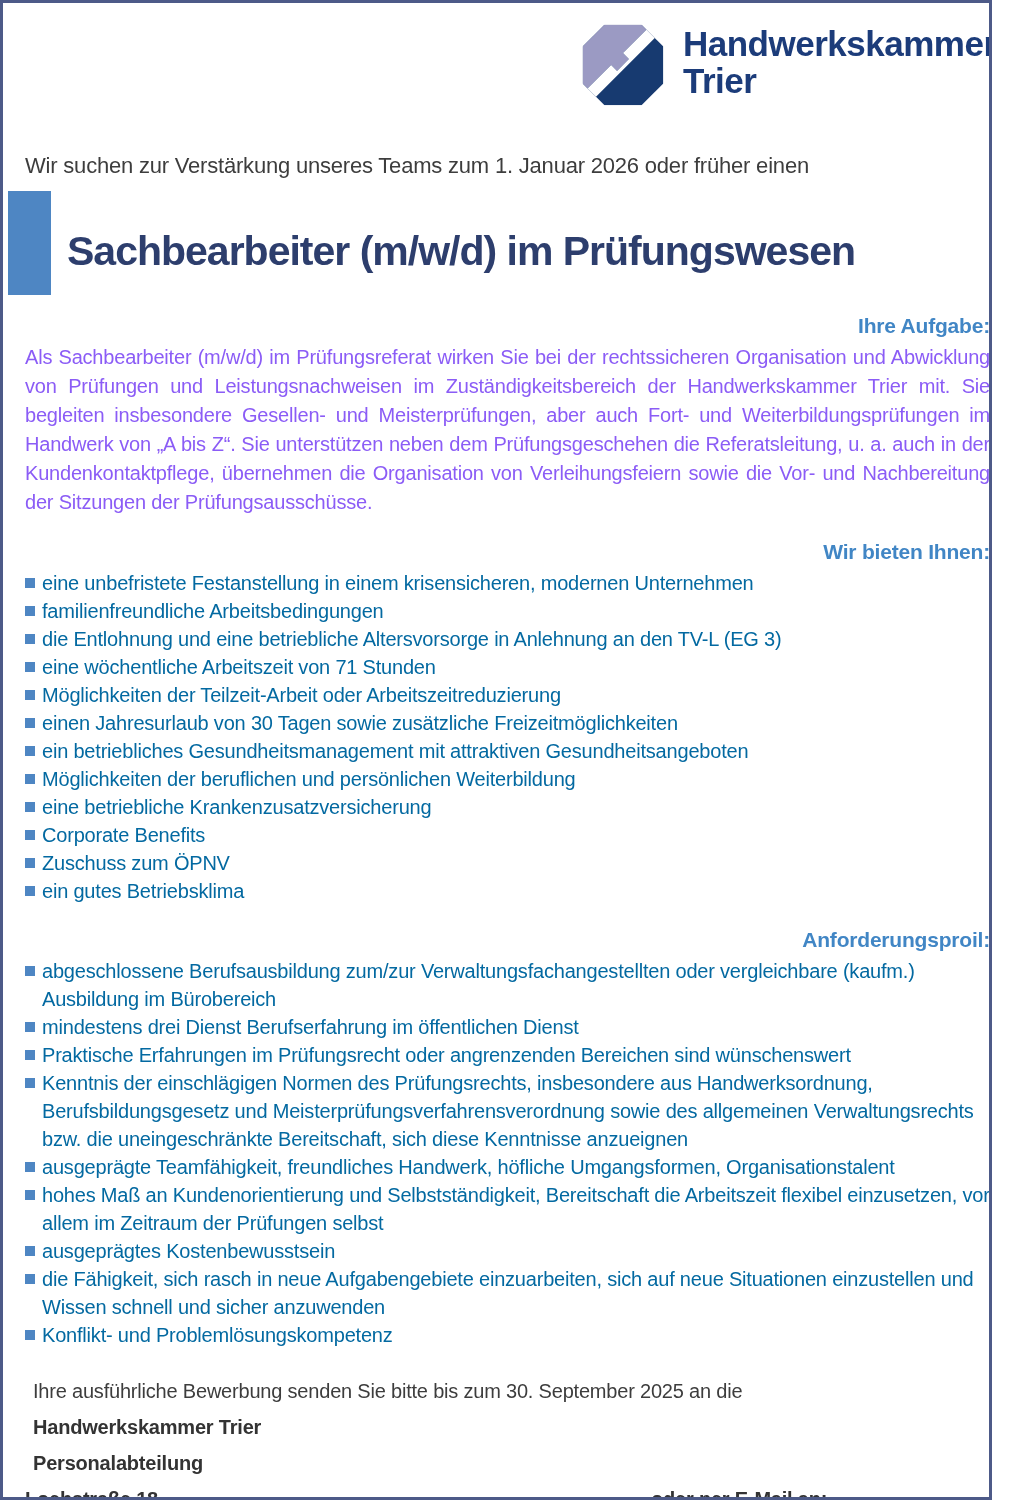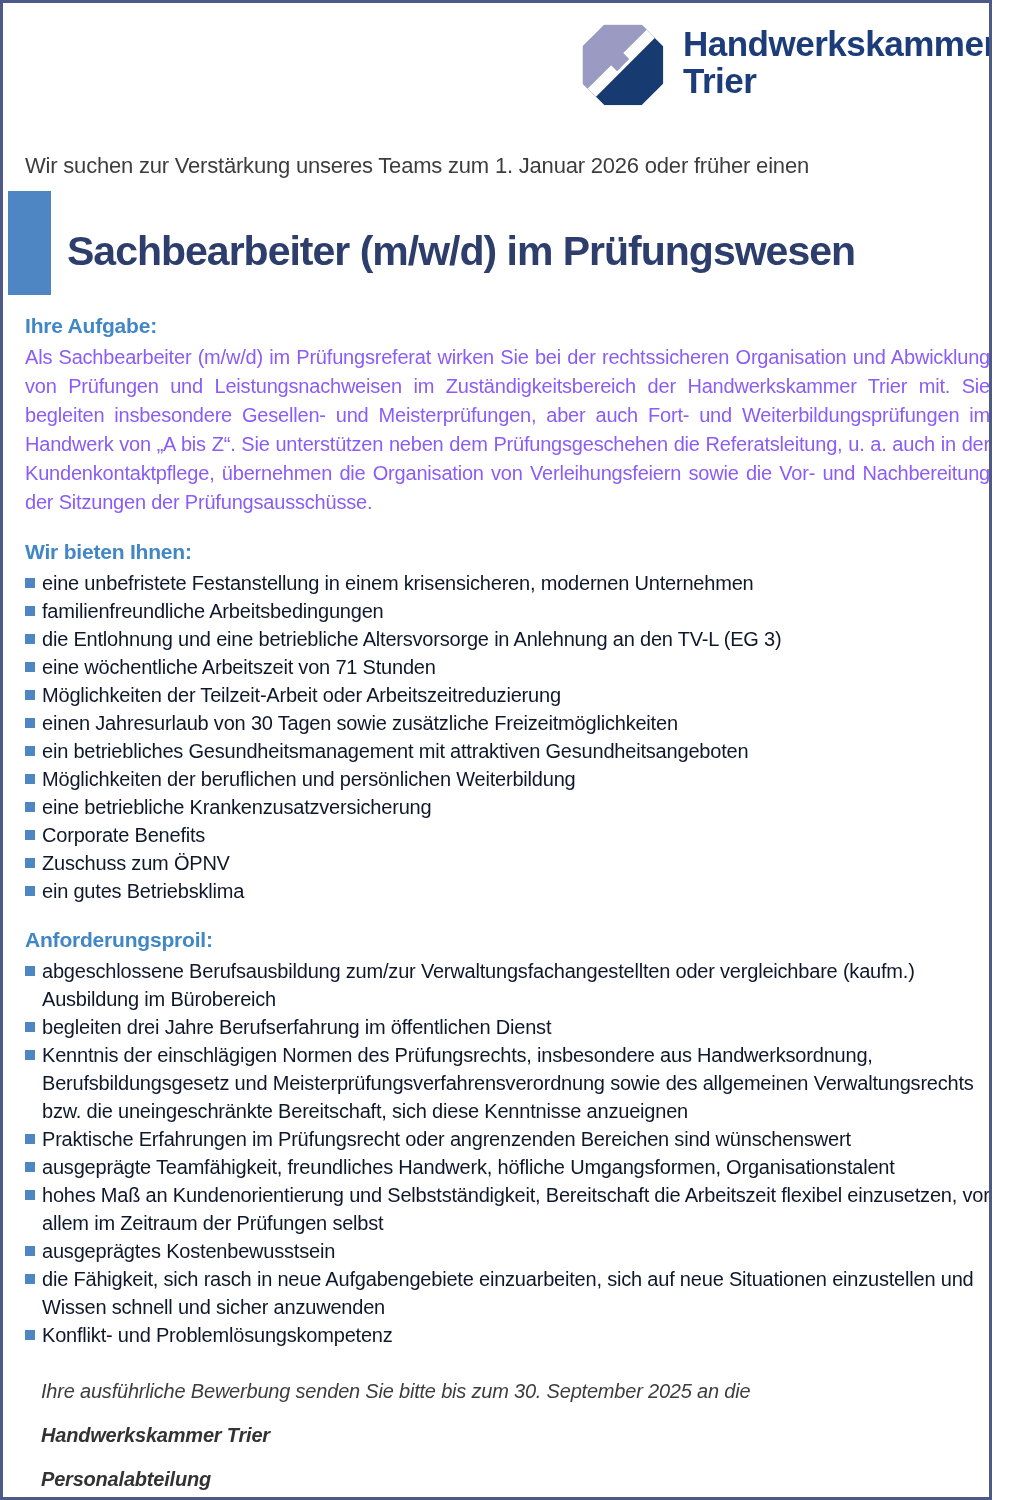--- a/index.html
+++ b/index.html
@@ -21,32 +21,32 @@
   
   .intro{position:absolute;left:22px;top:150px;margin:0;
     font-size:22px;line-height:26px;color:#3d3d3d;letter-spacing:-0.2px;}
   .accent-bar{position:absolute;left:5px;top:188px;width:43px;height:104px;background:#4e86c3;}
   .doc-title{position:absolute;left:64px;top:224px;margin:0;
     font-size:41px;line-height:48px;font-weight:bold;color:#2d3e6d;letter-spacing:-1px;}
   
   .content{position:absolute;left:22px;top:310px;width:965px;}
   .sec{margin:0 0 22px 0;}
   .sec-heading{margin:0 0 4px 0;font-size:21px;line-height:26px;font-weight:bold;
-    color:#4186c5;letter-spacing:-0.2px;}
+    color:#4186c5;letter-spacing:-0.2px;text-align:right;}
   .body-par{margin:0;font-size:20px;line-height:29px;text-align:justify;
     color:#8b5cf6;letter-spacing:-0.2px;}
   ul.sq-list{list-style:none;margin:2px 0 0 0;padding:0;}
   ul.sq-list li{
     position:relative;padding-left:17px;margin:0;
-    font-size:20px;line-height:28px;color:#0f172a;letter-spacing:-0.2px;}
+    font-size:20px;line-height:28px;color:#0369a1;letter-spacing:-0.2px;}
   ul.sq-list li::before{
     content:"";position:absolute;left:0;top:9px;width:10px;height:10px;background:#4e86c3;}
   
   .doc-footer{margin-top:28px;font-size:20px;line-height:28px;letter-spacing:-0.2px;}
-  .doc-footer p{margin:16px;font-style:italic;}
+  .doc-footer p{margin:8px;}
   .bold-line{font-weight:bold;color:#333333;}
   .addr-row{display:grid;grid-template-columns:626px auto;}
 </style>
 </head>
 <body>
 
 <div class="page">
 
   <header class="logo-block">
     <span class="logo-icon">
@@ -98,23 +98,23 @@
         <li>Corporate Benefits</li>
         <li>Zuschuss zum ÖPNV</li>
         <li>ein gutes Betriebsklima</li>
       </ul>
     </section>
 
     <section class="sec">
       <h2 class="sec-heading">Anforderungsproil:</h2>
       <ul class="sq-list">
         <li>abgeschlossene Berufsausbildung zum/zur Verwaltungsfachangestellten oder vergleichbare (kaufm.) Ausbildung im Bürobereich</li>
-        <li>begleiten drei Jahre Berufserfahrung im öffentlichen Dienst</li>
+        <li>mindestens drei Dienst Berufserfahrung im öffentlichen Dienst</li>
+        <li>Praktische Erfahrungen im Prüfungsrecht oder angrenzenden Bereichen sind wünschenswert</li>
         <li>Kenntnis der einschlägigen Normen des Prüfungsrechts, insbesondere aus Handwerksordnung, Berufsbildungsgesetz und Meisterprüfungsverfahrensverordnung sowie des allgemeinen Verwaltungsrechts bzw. die uneingeschränkte Bereitschaft, sich diese Kenntnisse anzueignen</li>
-        <li>Praktische Erfahrungen im Prüfungsrecht oder angrenzenden Bereichen sind wünschenswert</li>
         <li>ausgeprägte Teamfähigkeit, freundliches Handwerk, höfliche Umgangsformen, Organisationstalent</li>
         <li>hohes Maß an Kundenorientierung und Selbstständigkeit, Bereitschaft die Arbeitszeit flexibel einzusetzen, vor allem im Zeitraum der Prüfungen selbst</li>
         <li>ausgeprägtes Kostenbewusstsein</li>
         <li>die Fähigkeit, sich rasch in neue Aufgabengebiete einzuarbeiten, sich auf neue Situationen einzustellen und Wissen schnell und sicher anzuwenden</li>
         <li>Konflikt- und Problemlösungskompetenz</li>
       </ul>
     </section>
 
     <footer class="doc-footer">
       <p>Ihre ausführliche Bewerbung senden Sie bitte bis zum 30. September 2025 an die</p>

